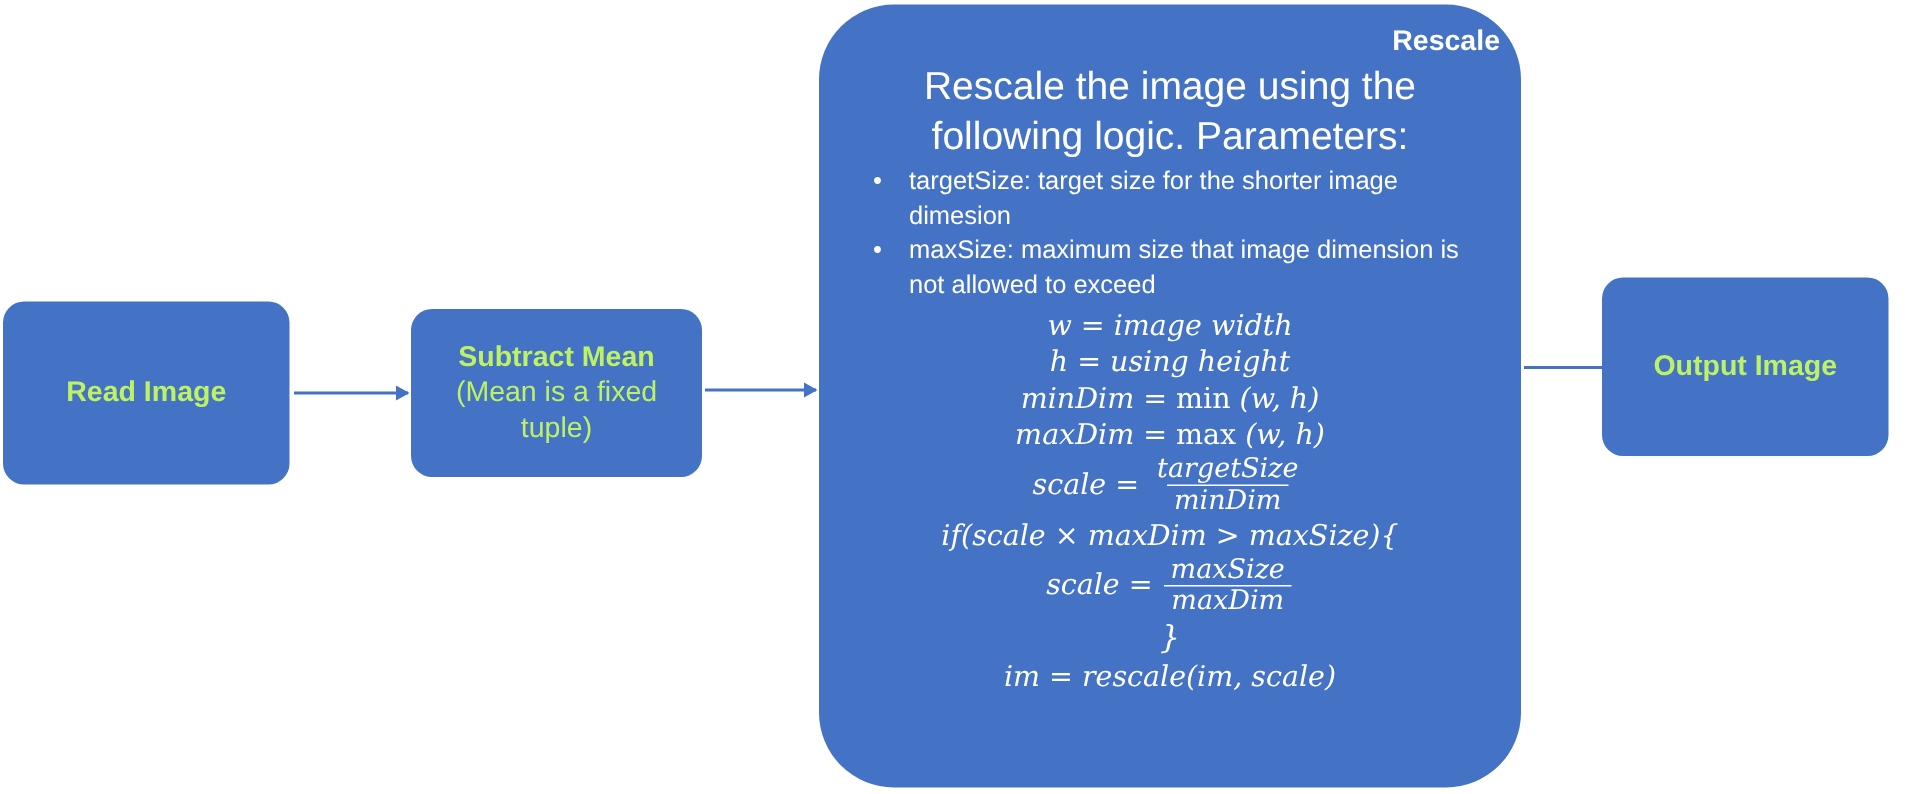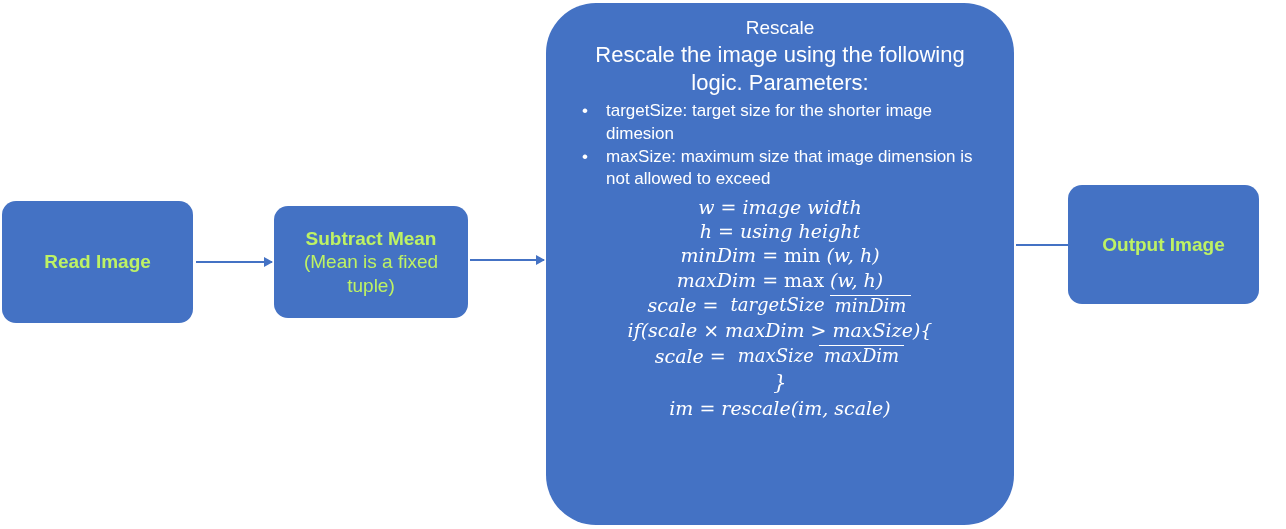--- a/index.html
+++ b/index.html
@@ -49,29 +49,29 @@
     width: 468px;
     height: 522px;
     background: #4472C4;
     border-radius: 50px;
     color: #ffffff;
     box-sizing: border-box;
     padding: 10px 14px 8px 14px;
     overflow: hidden;
   }
   #rescale-title {
-    text-align: center;
+    text-align: right;
     font-size: 19px;
-    font-weight: normal;
+    font-weight: bold;
     line-height: 1.25;
     margin: 3px 0 1px 0;
   }
   #rescale-subtitle {
     text-align: center;
-    font-size: 22px;
+    font-size: 26px;
     font-weight: normal;
     line-height: 1.28;
     padding: 0 10px;
   }
   .bullet-list {
     margin: 3px 0 0 0;
     padding: 0;
     list-style: none;
   }
   .bullet-row {
@@ -100,21 +100,21 @@
   .math-line {
     display: flex;
     align-items: center;
     justify-content: center;
     gap: 6px;
     white-space: nowrap;
   }
   .upright { font-style: normal; text-align: right; }
   .frac {
     display: inline-flex;
-    flex-direction: row;
+    flex-direction: column;
     align-items: center;
     vertical-align: middle;
     line-height: 1.1;
     margin: 0 1px;
   }
   .frac .num { padding: 0 5px; font-size: 18px; }
   .frac .den { padding: 0 5px; font-size: 18px; border-top: 1.6px solid #ffffff; }
   .math-line.tall { margin: 1px 0; }
   .brace-line { font-size: 21px; }
 

